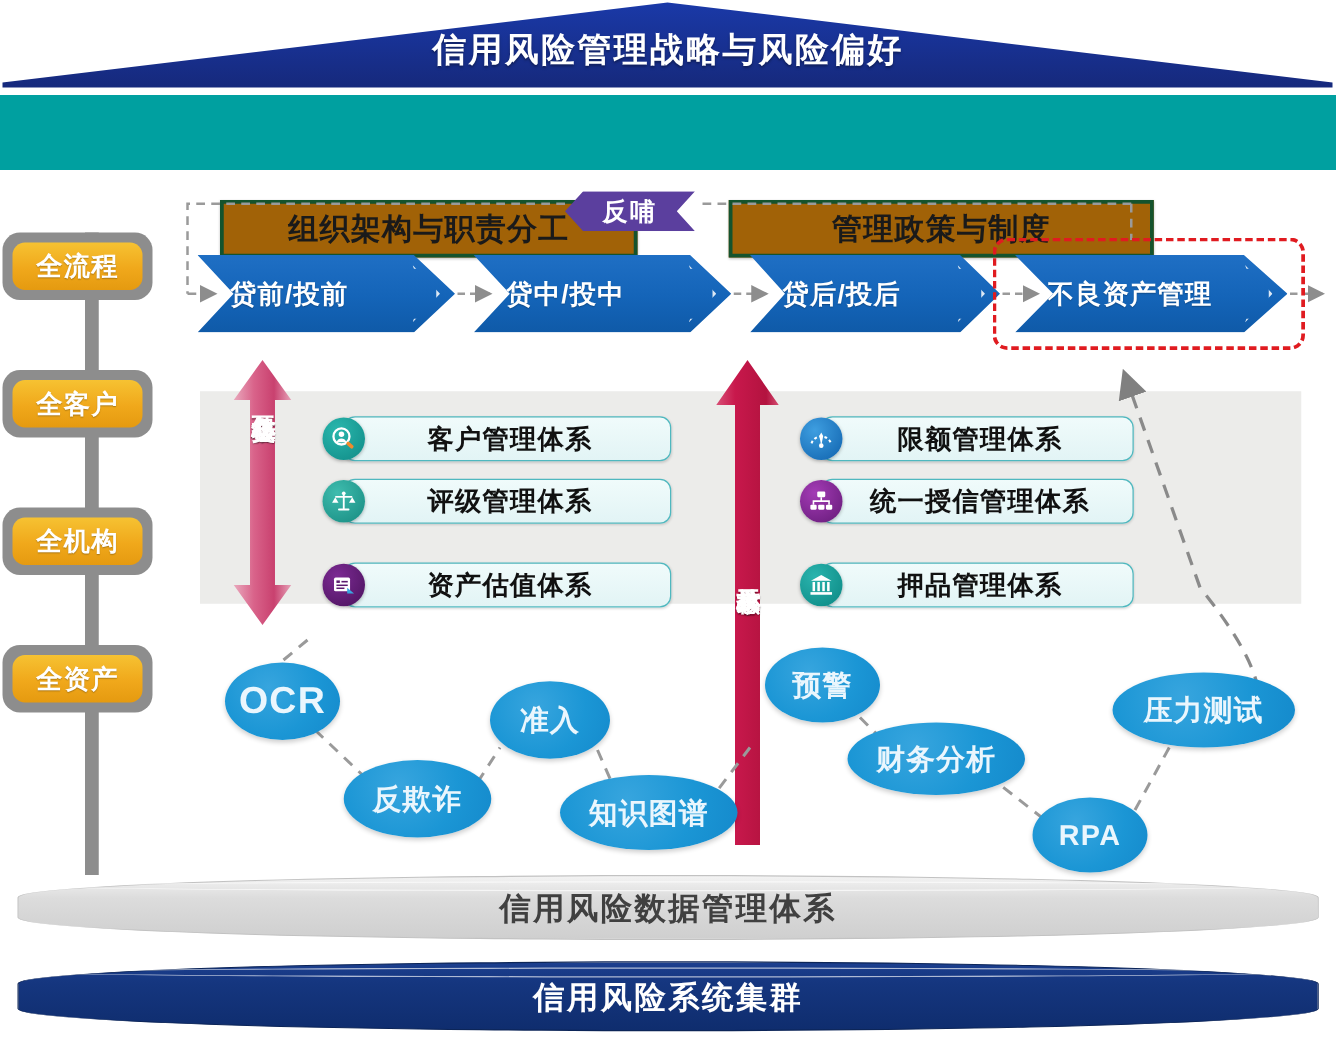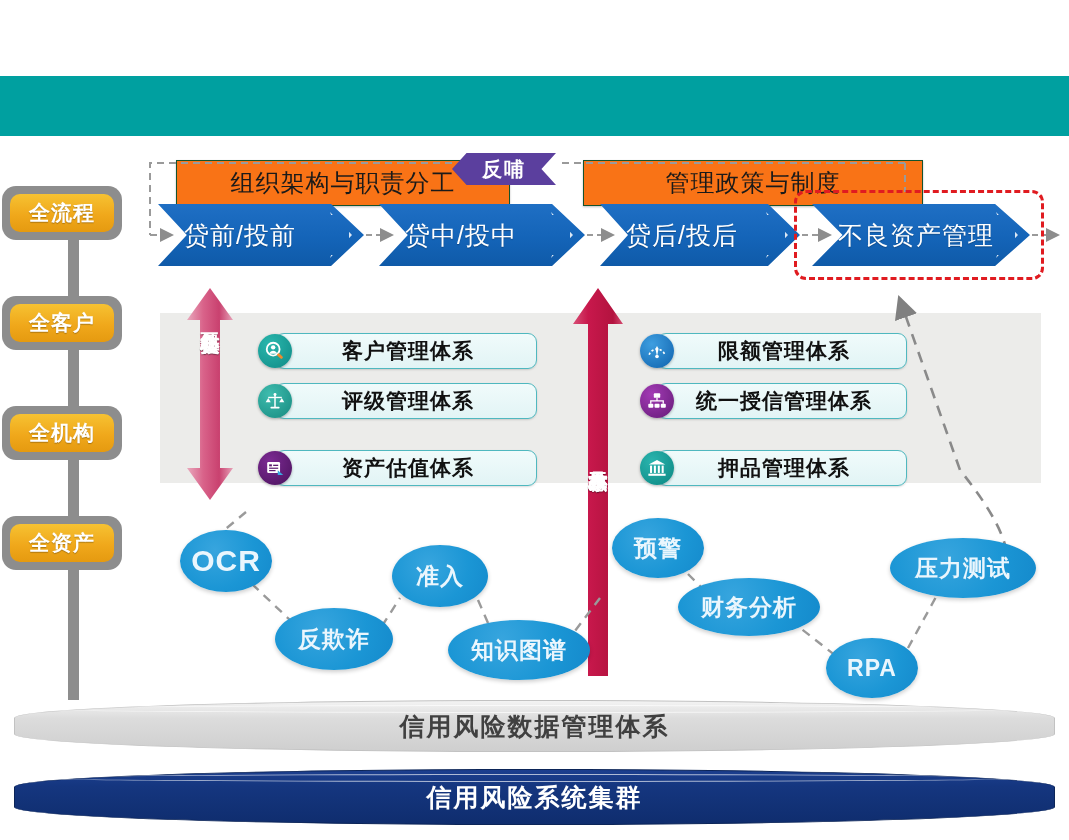--- a/index.html
+++ b/index.html
@@ -17,23 +17,23 @@
     position:absolute; left:0; top:22px; width:1069px; text-align:center;
     color:#ffffff; font-size:27px; font-weight:bold; letter-spacing:2px;
     text-shadow:0 1px 2px rgba(0,0,0,.35); z-index:3;
   }
 
   
   .teal-band {
     left:0; top:76px; width:1069px; height:60px; background:#00a0a0;
   }
   .gray-box {
-    position:absolute; top:84px; height:46px; background:#f97316;
-    border:1px solid #14532d; display:flex; align-items:center;
-    justify-content:center; color:#1a1a1a; font-size:24px; font-weight:normal;
+    position:absolute; top:84px; height:46px; background:#a16207;
+    border:3px solid #14532d; display:flex; align-items:center;
+    justify-content:center; color:#1a1a1a; font-size:24px; font-weight:bold;
     letter-spacing:1px; box-shadow:0 1px 2px rgba(0,0,0,.25);
   }
   #gov-structure { left:176px; width:334px; }
   #gov-policy    { left:583px; width:340px;text-align:right; }
 
   
   .spine { left:68px; top:186px; width:11px; height:514px; background:#8d8d8d; }
   .pill {
     left:2px; width:120px; height:54px; border-radius:14px;
     background:#8d8d8d; display:flex; align-items:center; justify-content:center;
@@ -62,21 +62,21 @@
   }
 
   
   .chev {
     top:204px; height:62px;
     background:linear-gradient(180deg,#1f6fc4 0%,#1464b8 55%,#0f5aa8 100%);
     clip-path:polygon(0% 0%, 84% 0%, 100% 50%, 84% 100%, 0% 100%, 14% 50%);
     display:flex; align-items:center;
   }
   .chev .ctxt {
-    color:#ffffff; font-size:25px; font-weight:normal; letter-spacing:1px;
+    color:#ffffff; font-size:21px; font-weight:bold; letter-spacing:1px;
     margin-left:26px; text-shadow:0 1px 1px rgba(0,0,0,.25);
   }
   .chev .inner-v {
     position:absolute; right:12px; top:8px; width:22px; height:46px;
     border-right:3px solid rgba(255,255,255,.85);
     border-top:3px solid rgba(255,255,255,.85);
     border-bottom:3px solid rgba(255,255,255,.85);
     clip-path:polygon(0% 0%, 100% 50%, 0% 100%, 40% 50%);
   }
   #step-1 { left:158px; width:206px; }
@@ -158,20 +158,32 @@
   .cyl-lip {
     position:absolute; left:2%; right:2%; top:5px; height:8px;
     border-radius:50%; border:1px solid rgba(255,255,255,.65);
   }
 </style>
 </head>
 <body>
 
 <div id="stage">
 
+  <div class="abs roof-wrap">
+    <svg width="1069" height="72" viewBox="0 0 1069 72" xmlns="http://www.w3.org/2000/svg">
+      <defs>
+        <linearGradient id="roofG" x1="0" y1="0" x2="0" y2="1">
+          <stop offset="0%" stop-color="#1a39a8"></stop>
+          <stop offset="100%" stop-color="#16297c"></stop>
+        </linearGradient>
+      </defs>
+      <polygon points="534,2 1066,66 1066,70 2,70 2,66" fill="url(#roofG)"></polygon>
+    </svg>
+    <div class="roof-title">信用风险管理战略与风险偏好</div>
+  </div>
 
   <div class="abs teal-band">
     <div class="gray-box" id="gov-structure">组织架构与职责分工</div>
     <div class="gray-box" id="gov-policy">管理政策与制度</div>
   </div>
 
   <div class="abs spine"></div>
 
   <div class="abs pill" style="top:186px">
     <div class="pill-inner">全流程</div>

